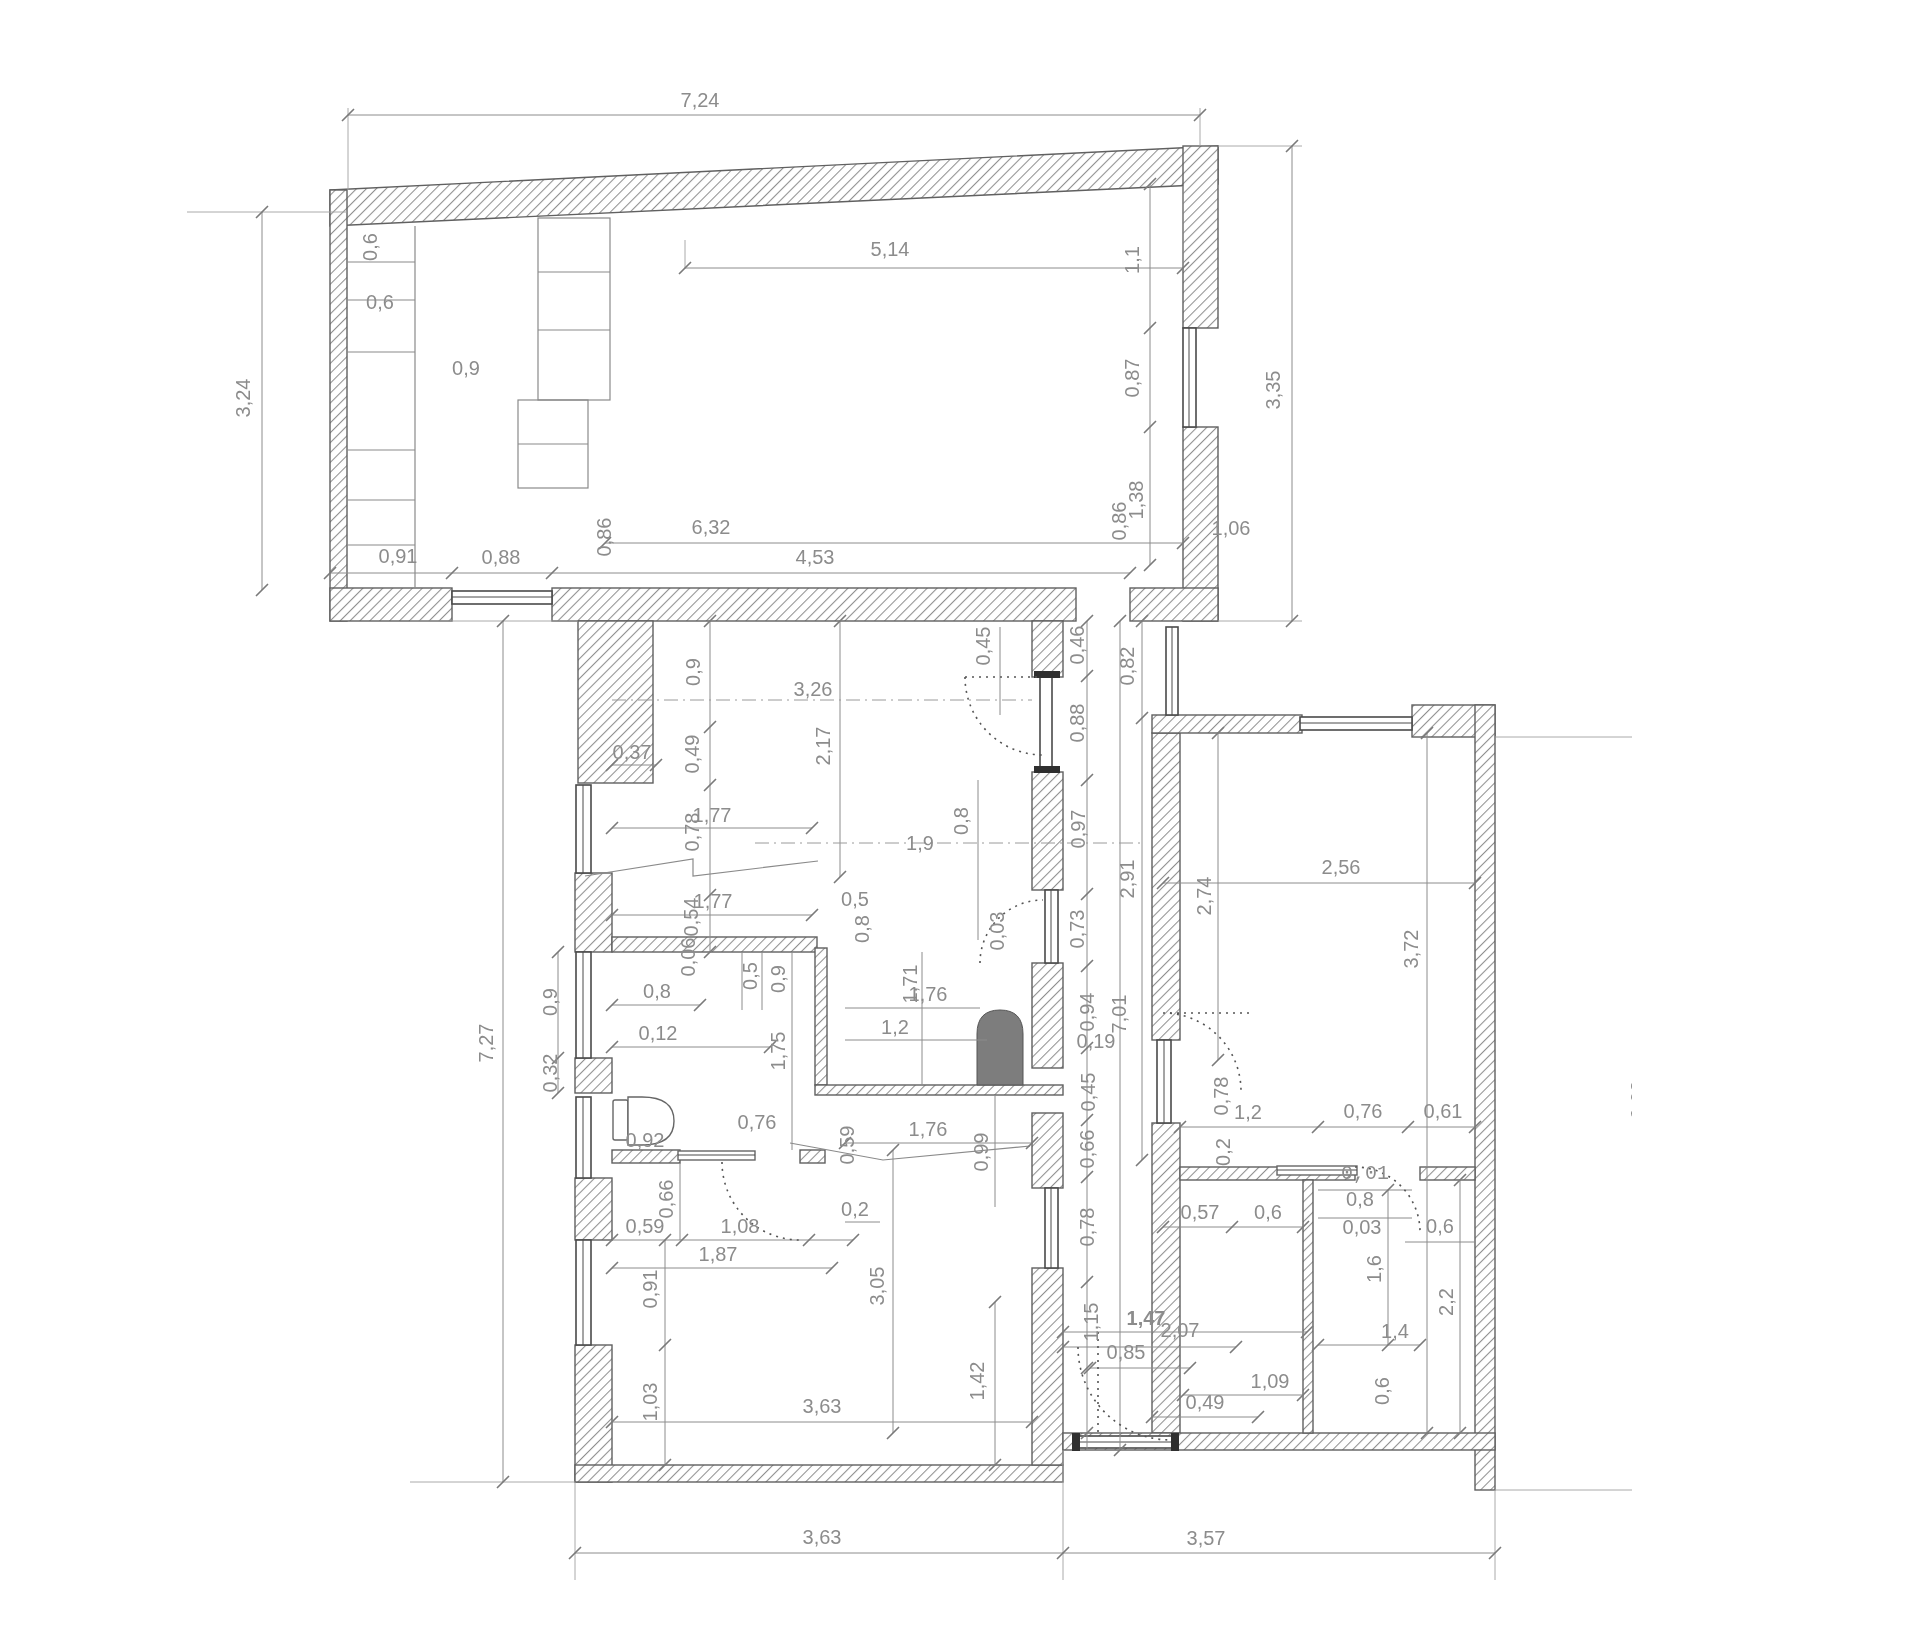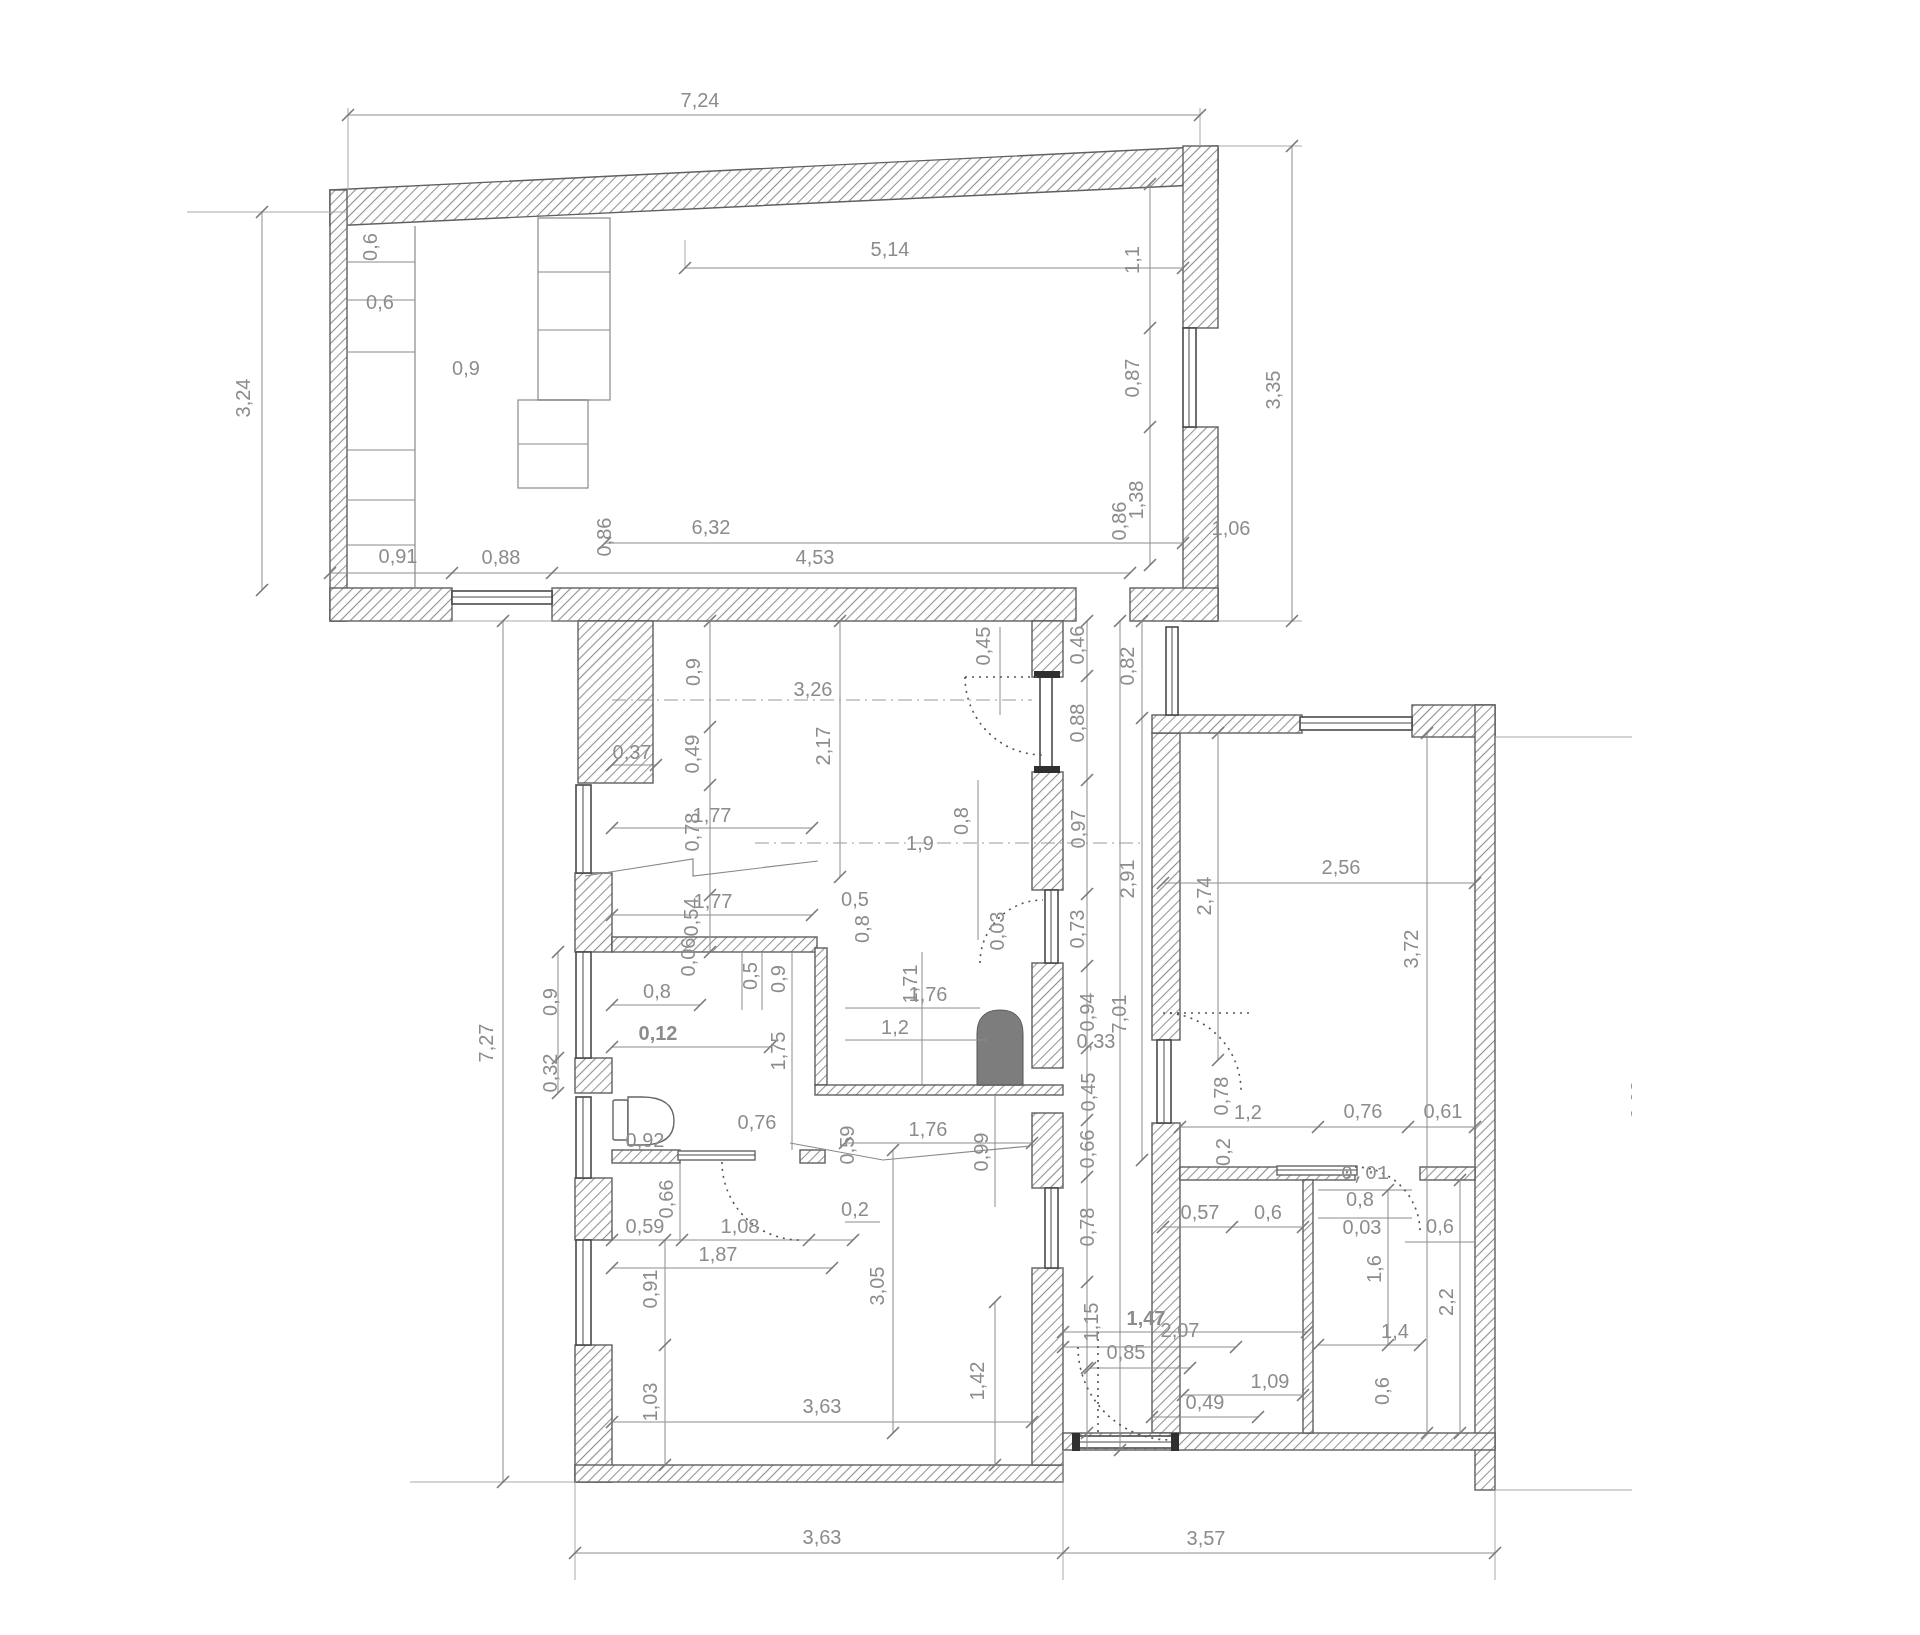--- a/index.html
+++ b/index.html
@@ -236,33 +236,33 @@
       <div class="lbl v" style="left: 983px; top: 646px;">0,45</div>
       <div class="lbl v" style="left: 1077px; top: 645px;">0,46</div>
       <div class="lbl v" style="left: 1127px; top: 666px;">0,82</div>
       <div class="lbl v" style="left: 1077px; top: 723px;">0,88</div>
       <div class="lbl v" style="left: 1078px; top: 829px;">0,97</div>
       <div class="lbl v" style="left: 1127px; top: 879px;">2,91</div>
       <div class="lbl v" style="left: 961px; top: 821px;">0,8</div>
       <div class="lbl v" style="left: 1077px; top: 929px;">0,73</div>
       <div class="lbl v" style="left: 997px; top: 931px;">0,03</div>
       <div class="lbl v" style="left: 1087px; top: 1012px;">0,94</div>
-      <div class="lbl" style="left: 1096px; top: 1041px;">0,33</div>
+      <div class="lbl" style="left: 1096px; top: 1041px;">0,19</div>
       <div class="lbl v" style="left: 1119px; top: 1014px;">7,01</div>
       <div class="lbl v" style="left: 1088px; top: 1092px;">0,45</div>
       <div class="lbl v" style="left: 1087px; top: 1149px;">0,66</div>
       <div class="lbl v" style="left: 1087px; top: 1227px;">0,78</div>
       <div class="lbl v" style="left: 1091px; top: 1322px;">1,15</div>
       <div class="lbl" style="left: 1146px; top: 1318px; font-weight: bold;">1,47</div>
       <div class="lbl" style="left: 1126px; top: 1352px;">0,85</div>
       <div class="lbl" style="left: 1180px; top: 1330px;">2,07</div>
       <div class="lbl v" style="left: 750px; top: 976px;">0,5</div>
       <div class="lbl v" style="left: 778px; top: 979px;">0,9</div>
       <div class="lbl" style="left: 657px; top: 991px;">0,8</div>
-      <div class="lbl" style="left: 658px; top: 1033px; font-weight: bold;">0,12</div>
+      <div class="lbl" style="left: 658px; top: 1033px;">0,12</div>
       <div class="lbl v" style="left: 778px; top: 1051px;">1,75</div>
       <div class="lbl v" style="left: 688px; top: 957px;">0,06</div>
       <div class="lbl v" style="left: 862px; top: 929px;">0,8</div>
       <div class="lbl" style="left: 855px; top: 899px;">0,5</div>
       <div class="lbl v" style="left: 910px; top: 984px;">1,71</div>
       <div class="lbl" style="left: 928px; top: 994px;">1,76</div>
       <div class="lbl" style="left: 895px; top: 1027px;">1,2</div>
       <div class="lbl" style="left: 928px; top: 1129px;">1,76</div>
       <div class="lbl v" style="left: 847px; top: 1145px;">0,59</div>
       <div class="lbl v" style="left: 981px; top: 1152px;">0,99</div>

